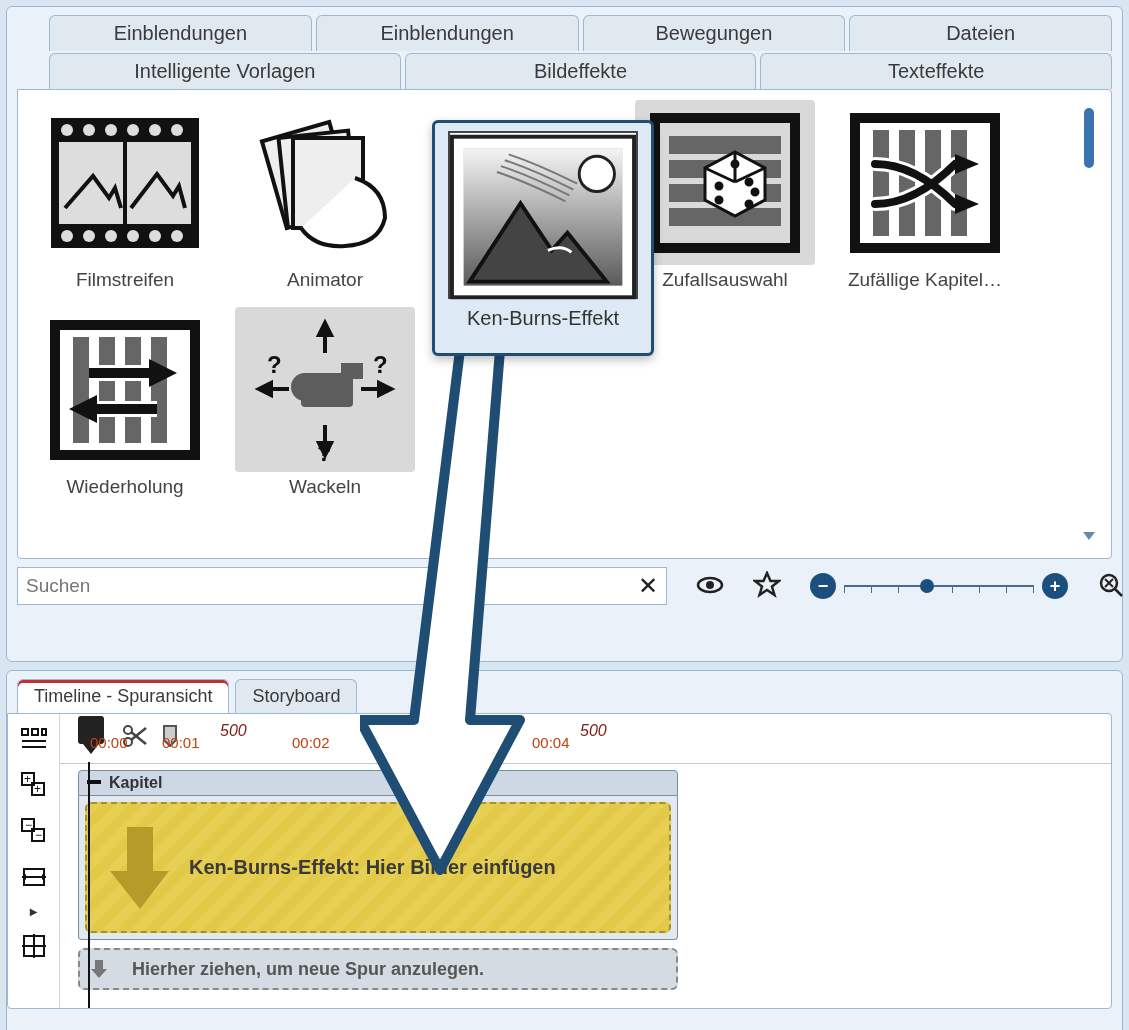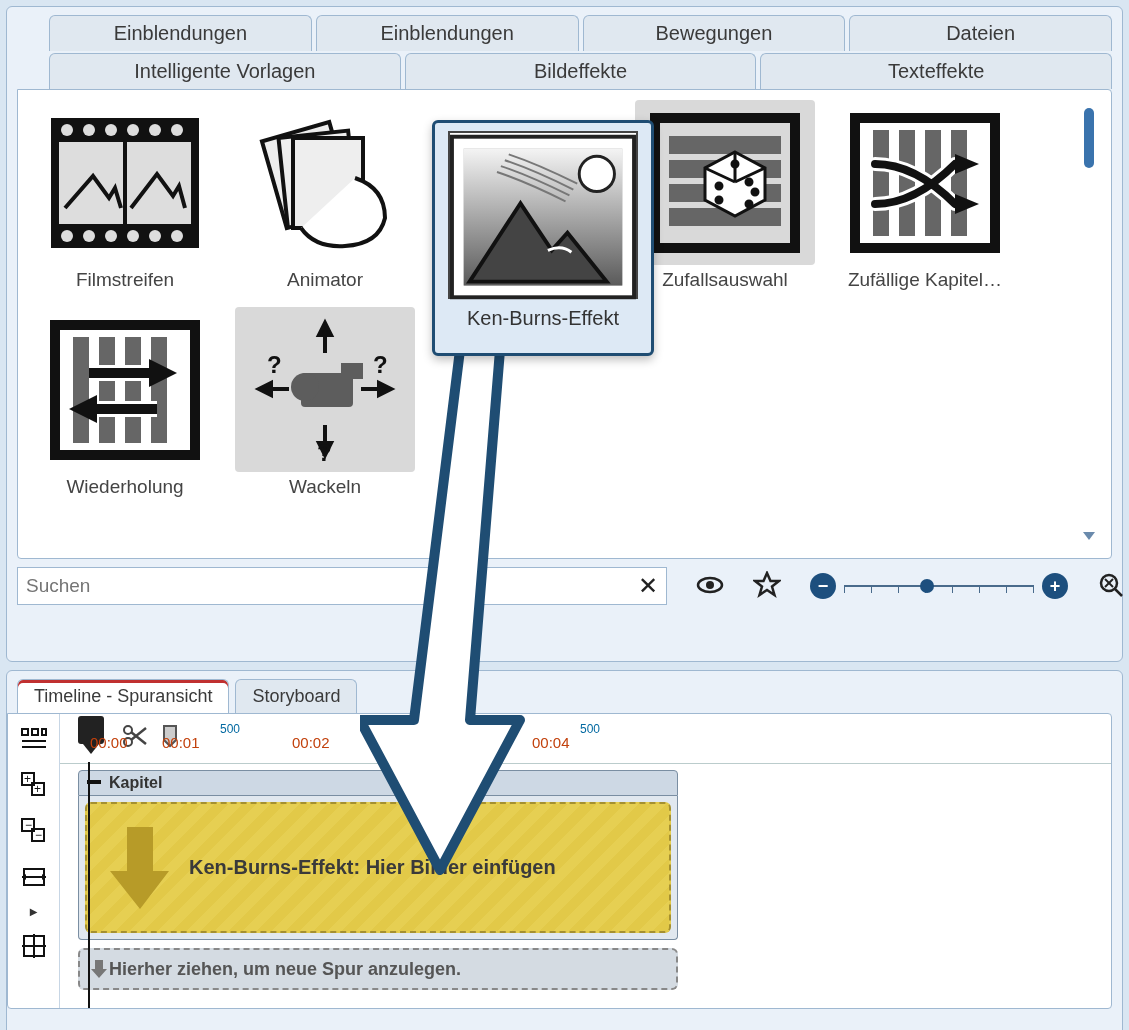--- a/index.html
+++ b/index.html
@@ -118,21 +118,21 @@
     width: 52px; display:flex; flex-direction:column; gap:12px; align-items:center; padding-top:8px;
     border-right: 1px solid #c7d6e5;
   }
   .tool-btn {
     width:34px;height:34px;display:flex;align-items:center;justify-content:center;cursor:pointer;
   }
   .tool-btn svg { width:28px; height:28px; }
   .timeline-main { flex:1; position:relative; }
   .ruler { height:50px; position:relative; border-bottom:1px solid #bcc; }
   .ruler-label { position:absolute; top:20px; font-size:15px; color:#c2410c; }
-  .ruler-small { position:absolute; top:8px; font-size:12px; color:#0369a1; }
+  .ruler-small { position:absolute; top:8px; font-size:16px; color:#7f1d1d;font-style:italic; }
   .playhead {
     position:absolute; top:2px; left:18px; width:26px; height:28px; background:#222; border-radius:3px;
   }
   .playhead::after { content:""; position:absolute; bottom:-10px; left:5px; width:0;height:0;border-left:8px solid transparent;border-right:8px solid transparent;border-top:10px solid #222; }
   .scissors { position:absolute; top:10px; left:62px; color:#555; }
   .marker { position:absolute; top:10px; left:100px; color:#555; }
 
   .chapter-head {
     margin: 6px 0 0 18px; width: 600px; height:26px; background:#cdd8e4; border:1px solid #7a8ea2; border-radius:4px 4px 0 0;
     display:flex; align-items:center; padding:0 8px; gap:8px; font-weight:bold; font-size:16px;
@@ -143,21 +143,21 @@
   }
   .drop-zone {
     width:100%; height:100%; border:2px dashed #a59030; border-radius:6px;
     background: repeating-linear-gradient(135deg,#e6cf52 0 10px,#e2c948 10px 20px);
     display:flex; align-items:center; gap:14px; padding:0 18px;
     font-size:20px; font-weight:bold; color:#3a3a3a;
   }
   .drop-zone svg { width:70px; height:90px; }
   .new-track {
     margin: 8px 0 0 18px; width:600px; height:42px; border:2px dashed #888; border-radius:6px;
-    background:#d4dbe2; display:flex; align-items:center; gap:1px; padding:0 10px;
+    background:#d4dbe2; display:flex; align-items:center; gap:24px; padding:0 10px;
     font-size:18px; font-weight:bold; color:#555;
   }
 
   
   .drag-card {
     position:absolute; top:120px; left:432px; width:222px; height:236px;
     background:#dde9f5; border:3px solid #1f4d73; border-radius:6px; padding:8px;
     display:flex; flex-direction:column; align-items:center; z-index:50;
     box-shadow: 0 4px 10px rgba(0,0,0,.25);
   }

